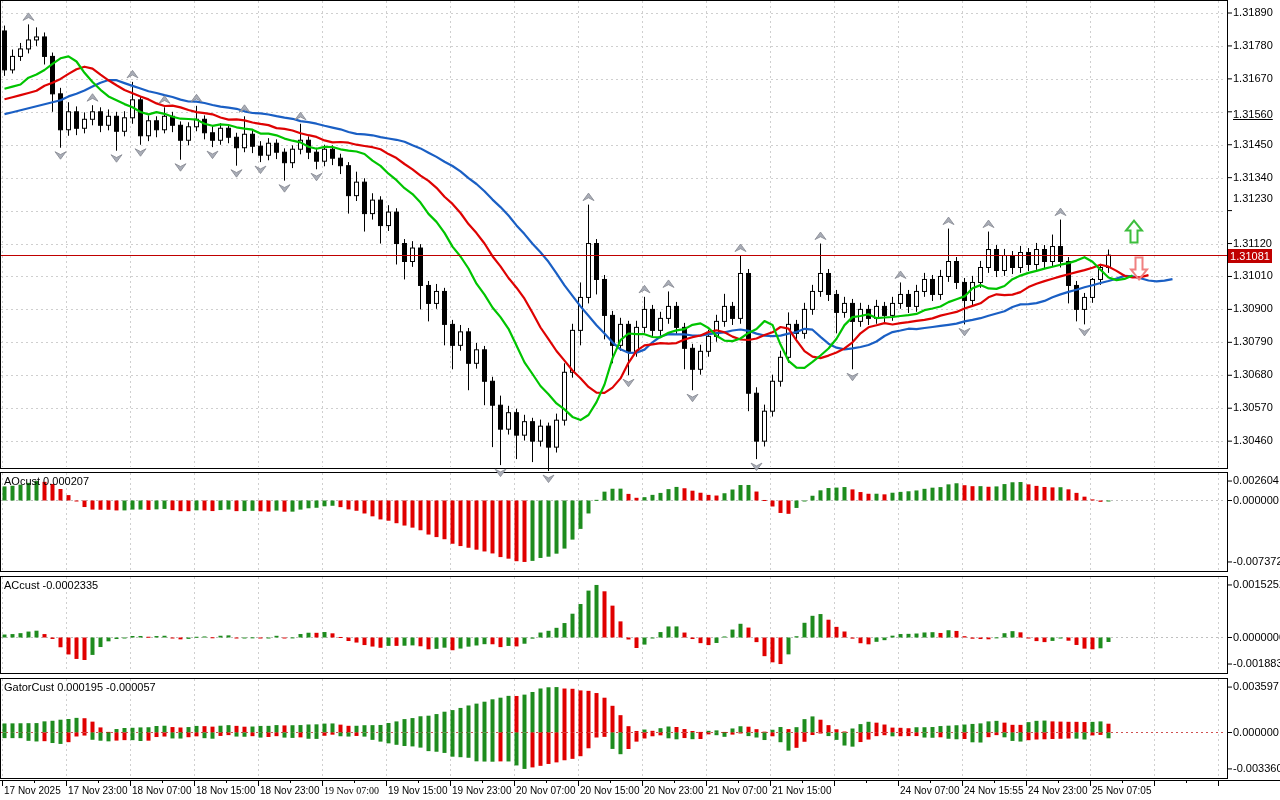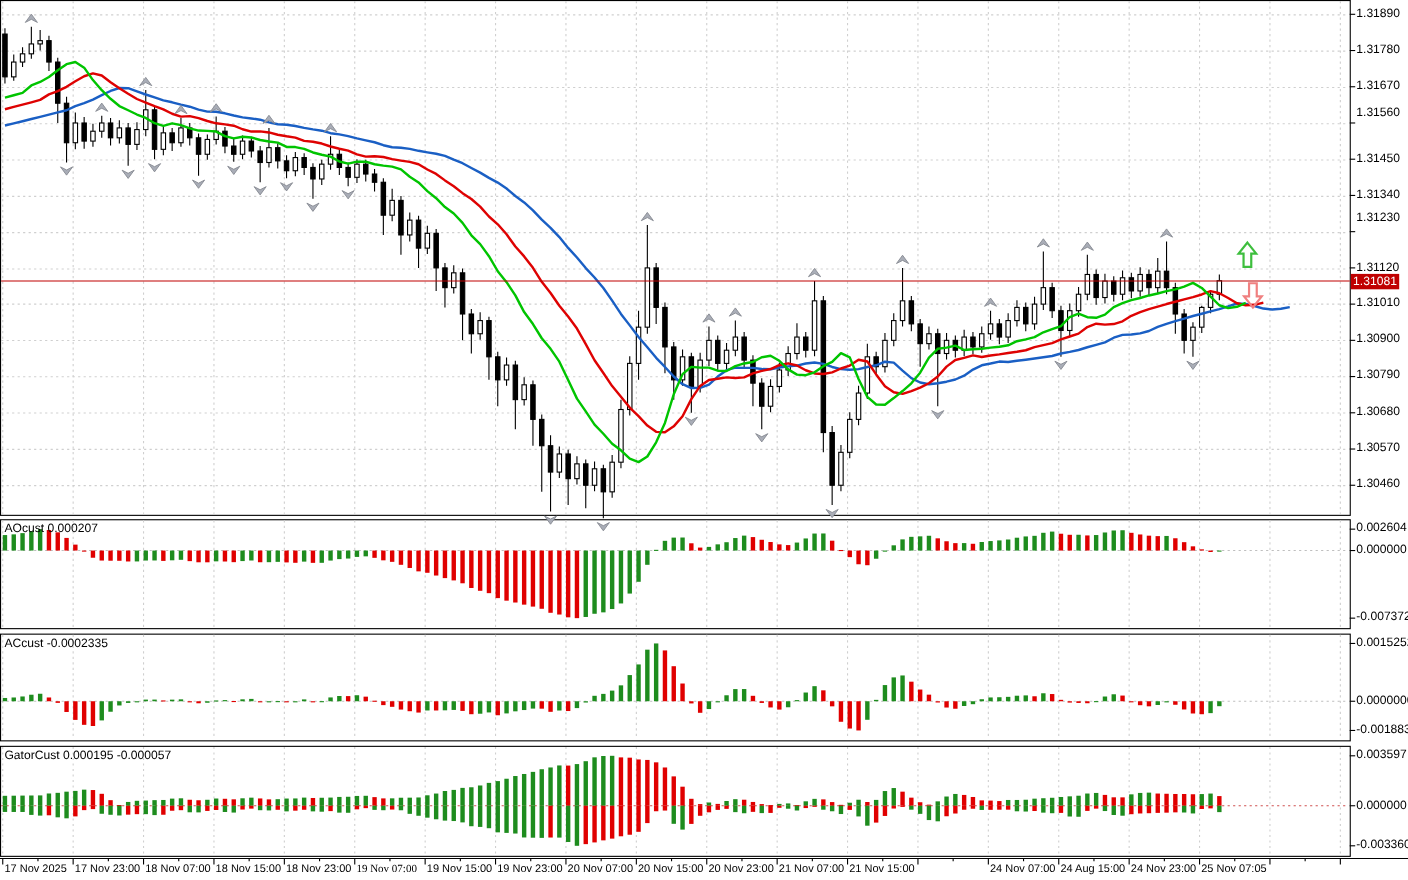--- a/index.html
+++ b/index.html
@@ -1059,21 +1059,21 @@
       <line x1="1218.5" y1="780" x2="1218.5" y2="786" stroke="#000" stroke-width="1"></line>
       <line x1="0" y1="780.5" x2="1280" y2="780.5" stroke="#000" stroke-width="1"></line>
     </svg>
   <div class="ind-title" id="t-ao">AOcust 0.000207</div>
   <div class="ind-title" id="t-ac">ACcust -0.0002335</div>
   <div class="ind-title" id="t-gator">GatorCust 0.000195 -0.000057</div>
   <div id="price-badge" style="top: 248.5px; background: rgb(192, 0, 0); color: rgb(255, 255, 255);">1.31081</div>
 <div class="scale-label" style="top: 6px;">1.31890</div>
     <div class="scale-label" style="top: 38.934px;">1.31780</div>
     <div class="scale-label" style="top: 71.868px;">1.31670</div>
-    <div class="scale-label" style="top: 96px;">1.31560</div>
+    <div class="scale-label" style="top: 108px; text-decoration: underline;">1.31560</div>
     <div class="scale-label" style="top: 137.736px;">1.31450</div>
     <div class="scale-label" style="top: 170.67px;">1.31340</div>
     <div class="scale-label" style="top: 192px;">1.31230</div>
     <div class="scale-label" style="top: 236.538px;">1.31120</div>
     <div class="scale-label" style="top: 269.472px;">1.31010</div>
     <div class="scale-label" style="top: 302.406px;">1.30900</div>
     <div class="scale-label" style="top: 335.34px;">1.30790</div>
     <div class="scale-label" style="top: 368.274px;">1.30680</div>
     <div class="scale-label" style="top: 401.208px;">1.30570</div>
     <div class="scale-label" style="top: 434.142px;">1.30460</div>
@@ -1094,16 +1094,16 @@
     <div class="time-label" style="left: 324px; font-family: Liberation Serif, serif;">19 Nov 07:00</div>
     <div class="time-label" style="left: 388px;">19 Nov 15:00</div>
     <div class="time-label" style="left: 452px;">19 Nov 23:00</div>
     <div class="time-label" style="left: 516px;">20 Nov 07:00</div>
     <div class="time-label" style="left: 580px; text-align: right;">20 Nov 15:00</div>
     <div class="time-label" style="left: 644px;">20 Nov 23:00</div>
     <div class="time-label" style="left: 708px;">21 Nov 07:00</div>
     <div class="time-label" style="left: 772px;">21 Nov 15:00</div>
     <div class="time-label" style="left: 836px; margin-top: 31px;">21 Nov 23:00</div>
     <div class="time-label" style="left: 900px;">24 Nov 07:00</div>
-    <div class="time-label" style="left: 964px;">24 Aug 15:00</div>
+    <div class="time-label" style="left: 964px;">24 Nov 15:55</div>
     <div class="time-label" style="left: 1028px;">24 Nov 23:00</div>
     <div class="time-label" style="left: 1092px;">25 Nov 07:05</div>
   </div>
 
 </body></html>

